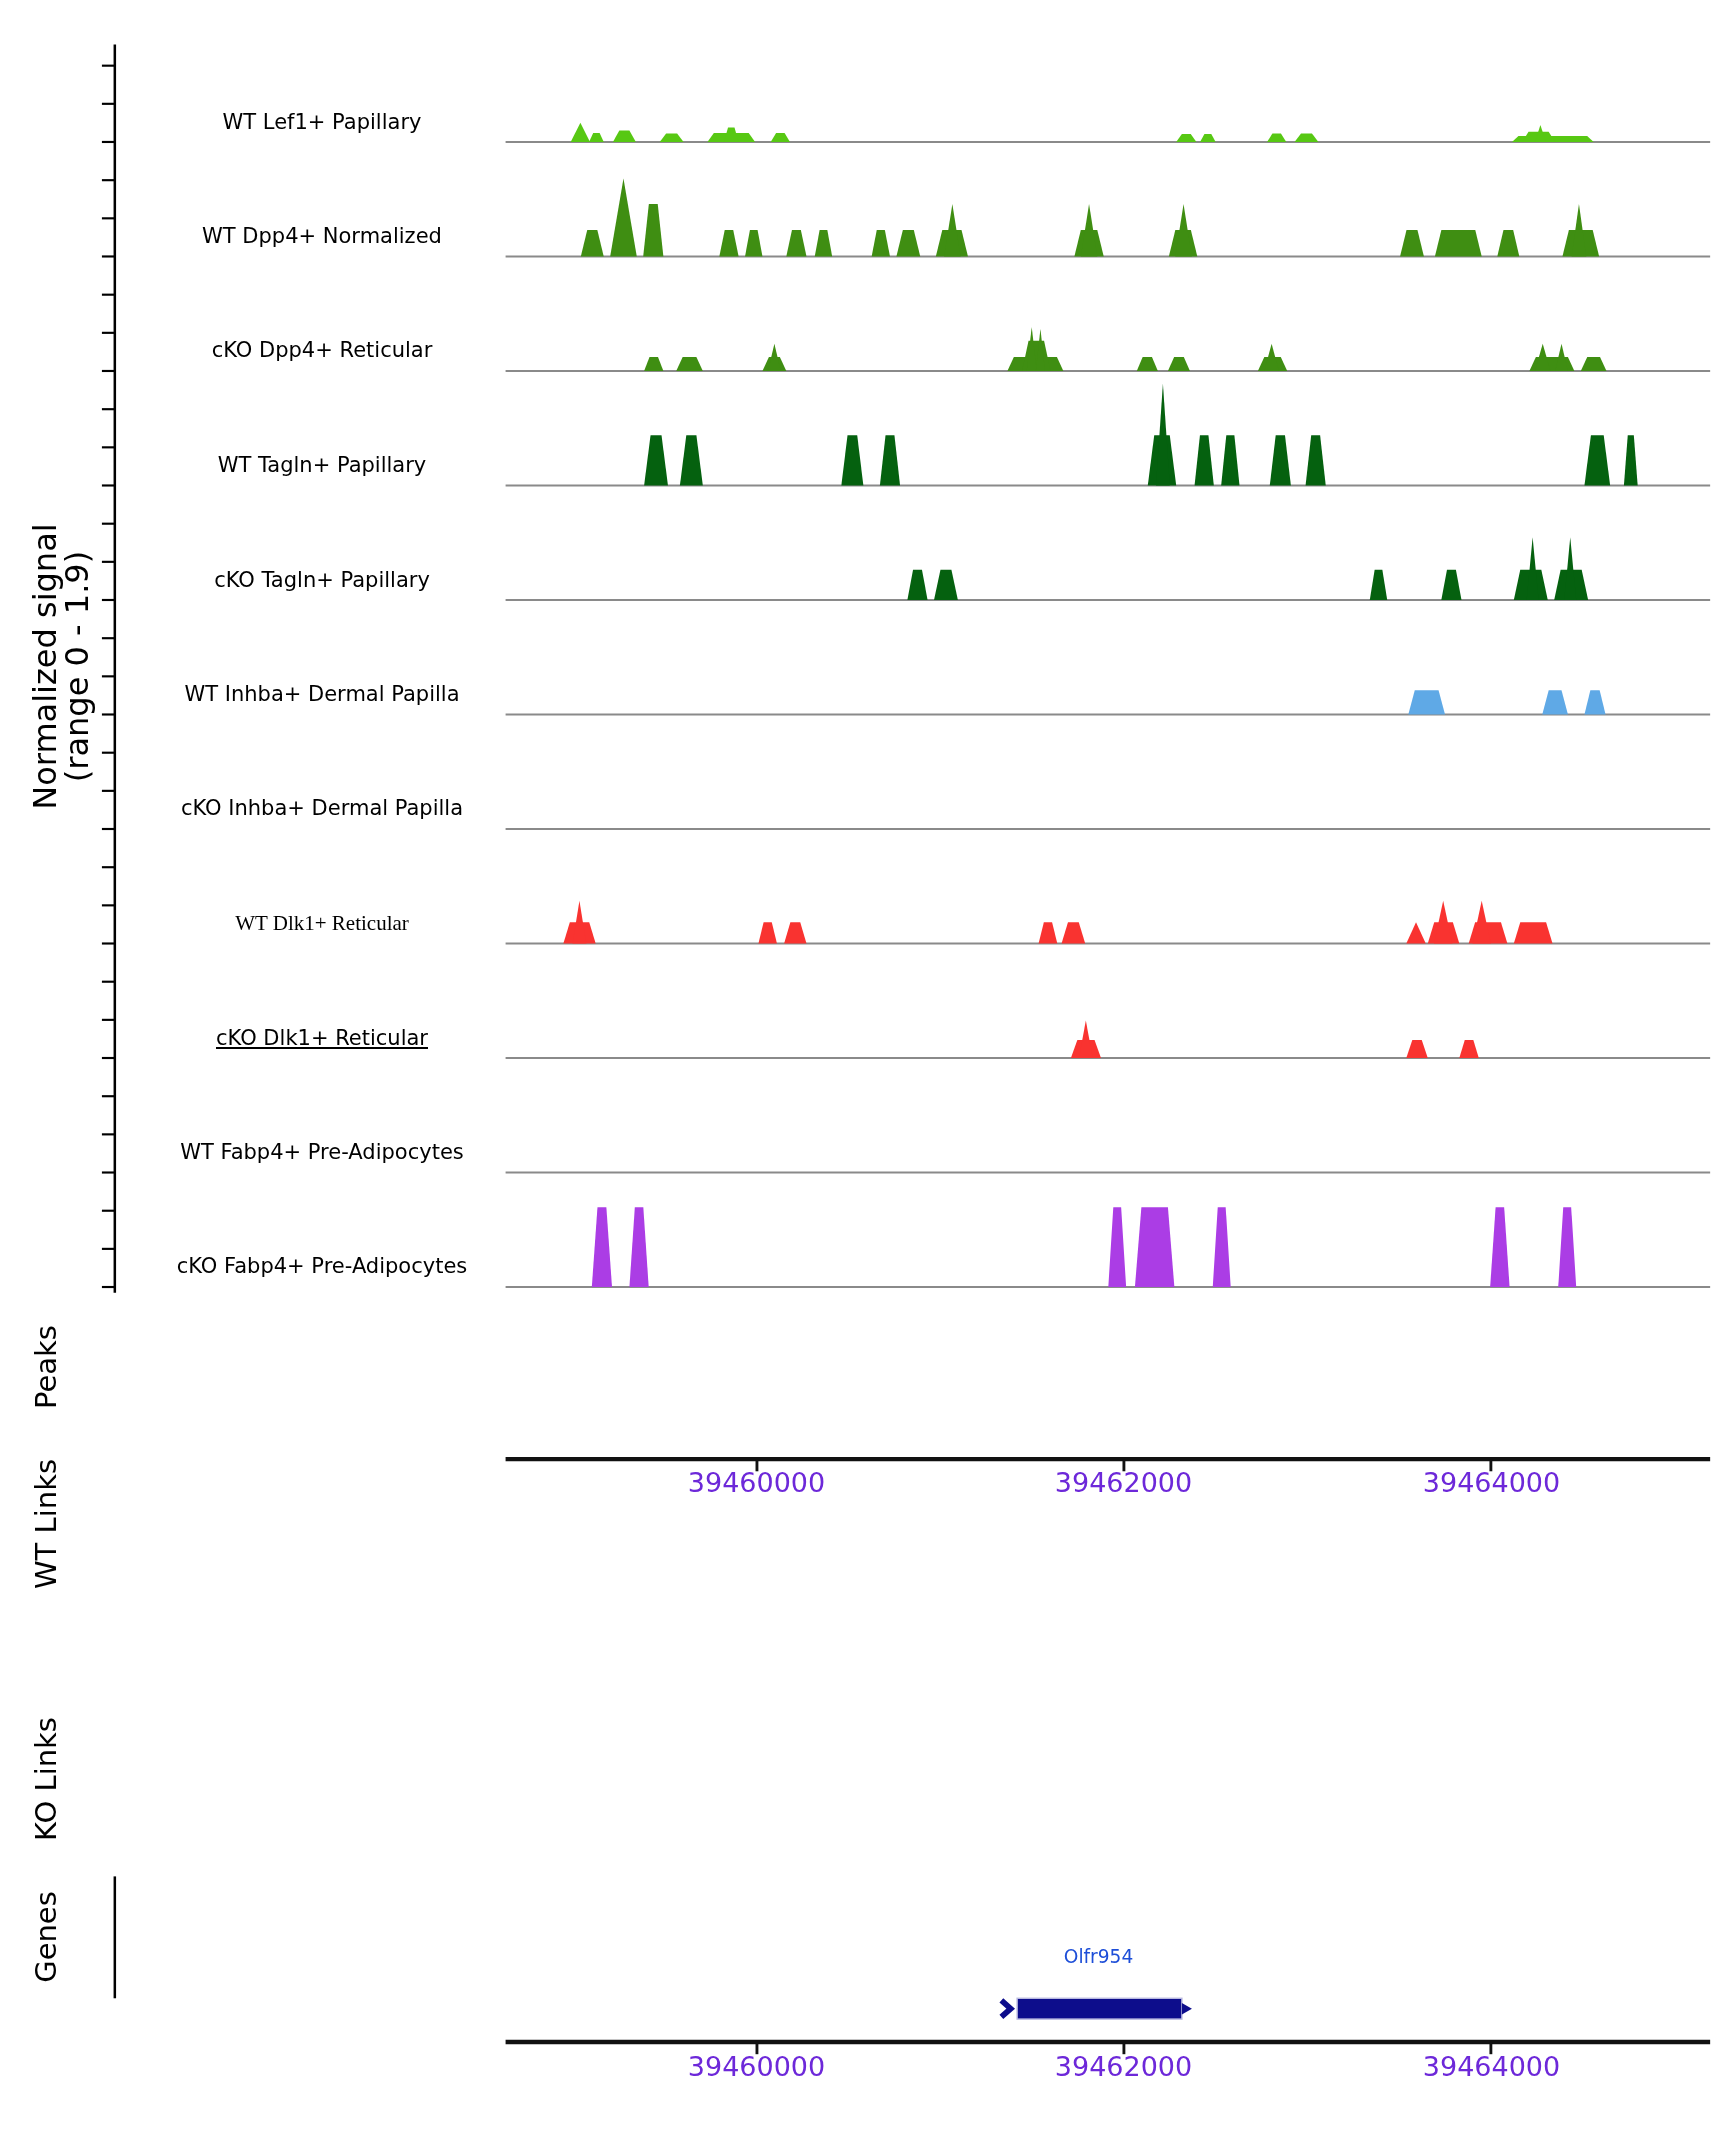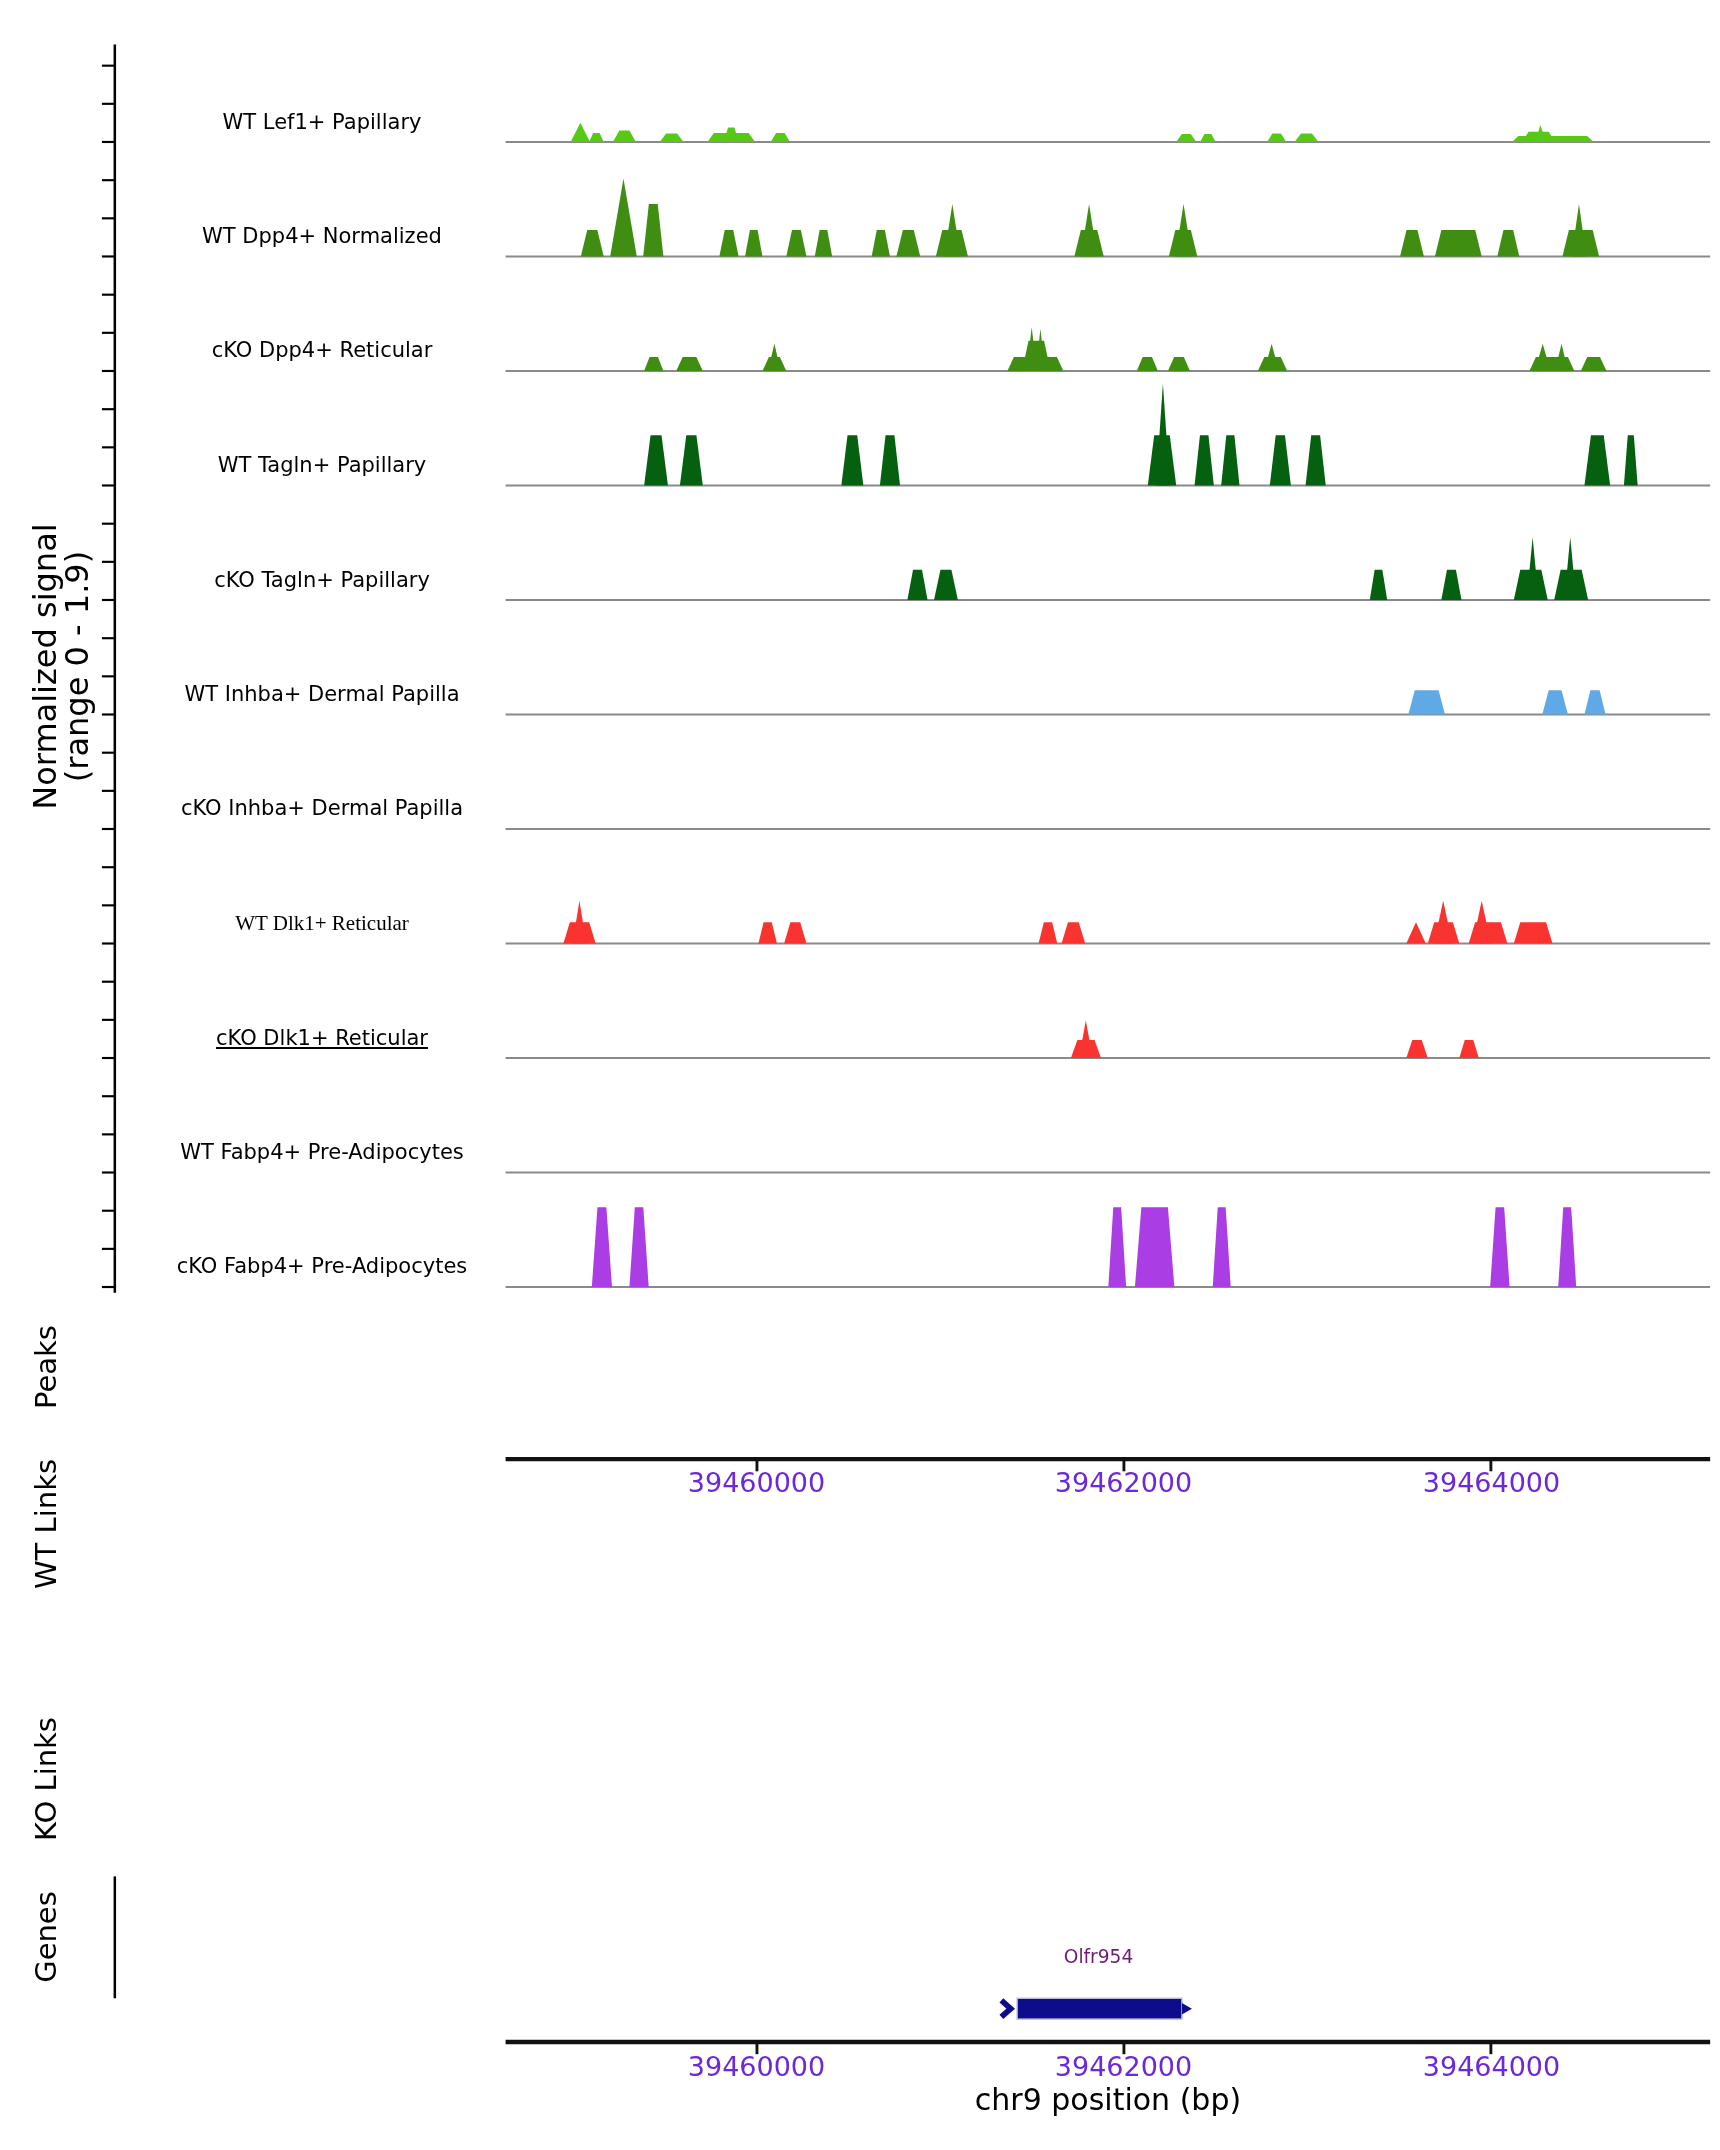--- a/index.html
+++ b/index.html
@@ -5,21 +5,21 @@
   html,body{margin:0;padding:0;background:#ffffff;}
   #app{position:relative;width:1721px;height:2151px;background:#ffffff;overflow:hidden;
        font-family:"DejaVu Sans","Liberation Sans",sans-serif;color:#000;}
   #plot-svg{position:absolute;left:0;top:0;}
   .abs{position:absolute;}
   .track-label{left:107px;width:430px;text-align:center;font-size:21px;line-height:29px;color:#000;}
   .vlabel{width:430px;text-align:center;font-size:29px;line-height:36px;transform:rotate(-90deg);color:#000;}
   .ylab{width:1290px;text-align:center;font-size:32px;line-height:33px;transform:rotate(-90deg);color:#000;}
   .tick-label{width:215px;text-align:center;font-size:27px;line-height:29px;color:#6d28d9;}
   .xlabel{width:574px;text-align:center;font-size:30px;line-height:33px;color:#000;}
-  .gene-label{width:215px;text-align:center;font-size:18.6px;line-height:21.5px;color:#701a75;}
+  .gene-label{width:215px;text-align:center;font-size:18.6px;line-height:21.5px;color:#1d4ed8;}
 </style>
 </head>
 <body>
 
 <div id="app">
 
   <svg id="plot-svg" width="1721" height="2151" viewBox="0 0 2400 3000">
       <line x1="160" y1="62" x2="160" y2="1803" stroke="#000" stroke-width="3.5"></line>
       <line x1="142" y1="198" x2="160" y2="198" stroke="#000" stroke-width="3"></line>
       <line x1="142" y1="144.8" x2="160" y2="144.8" stroke="#000" stroke-width="3"></line>
@@ -196,18 +196,17 @@
   <div class="abs vlabel" style="left:-169px;top:1919px;">Genes</div>
 
   <div class="abs tick-label" style="left:649px;top:1468px;">39460000</div>
   <div class="abs tick-label" style="left:1016px;top:1468px;">39462000</div>
   <div class="abs tick-label" style="left:1384px;top:1468px;">39464000</div>
 
   <div class="abs tick-label" style="left:649px;top:2052px;">39460000</div>
   <div class="abs tick-label" style="left:1016px;top:2052px;">39462000</div>
   <div class="abs tick-label" style="left:1384px;top:2052px;">39464000</div>
 
-  <div class="abs xlabel" style="left:821px;top:2083px;">chr9 position (bp)</div>
 
   <div class="abs gene-label" style="left:991px;top:1946px;">Olfr954</div>
 
 </div>
 
 
 </body></html>

